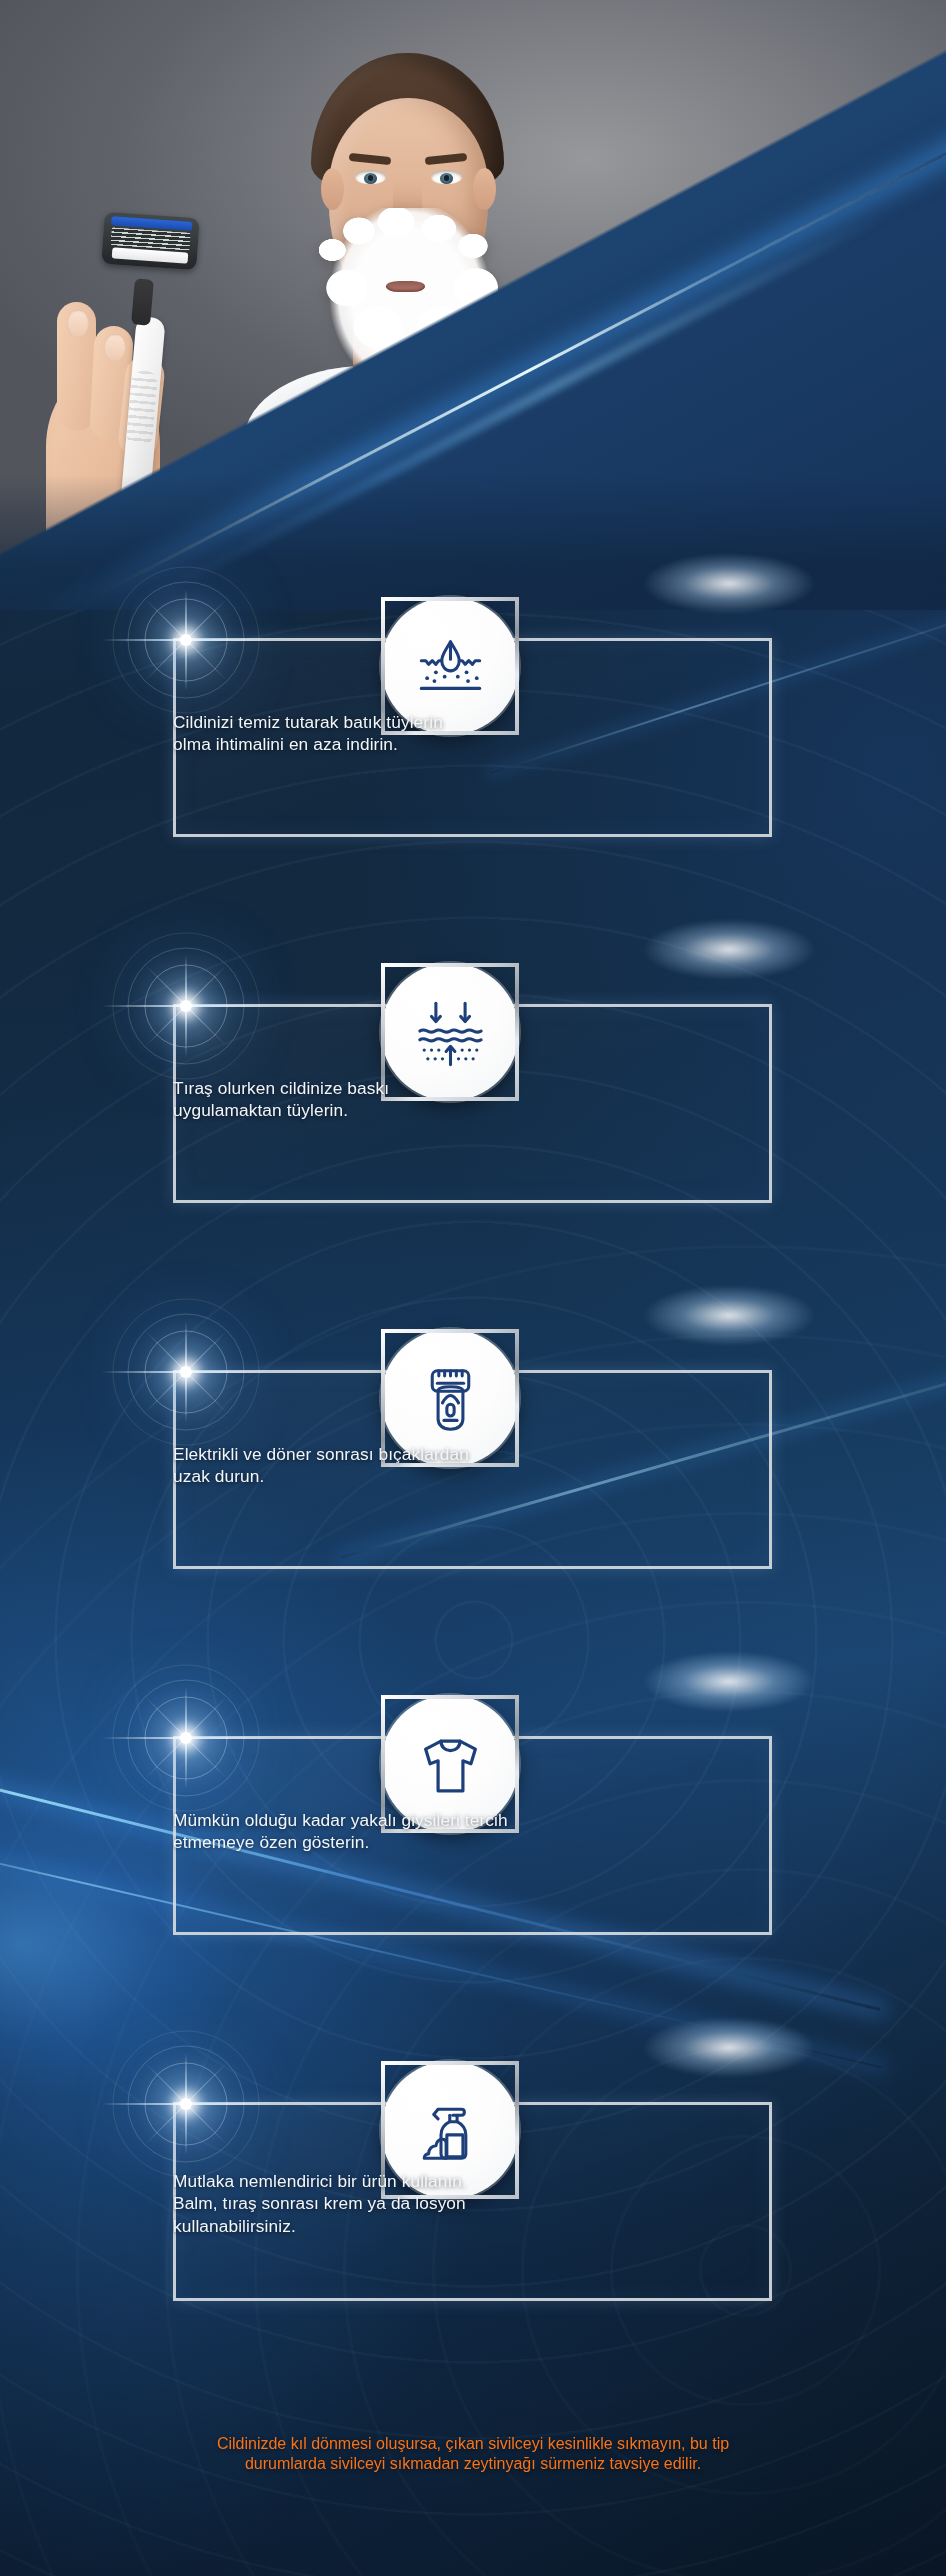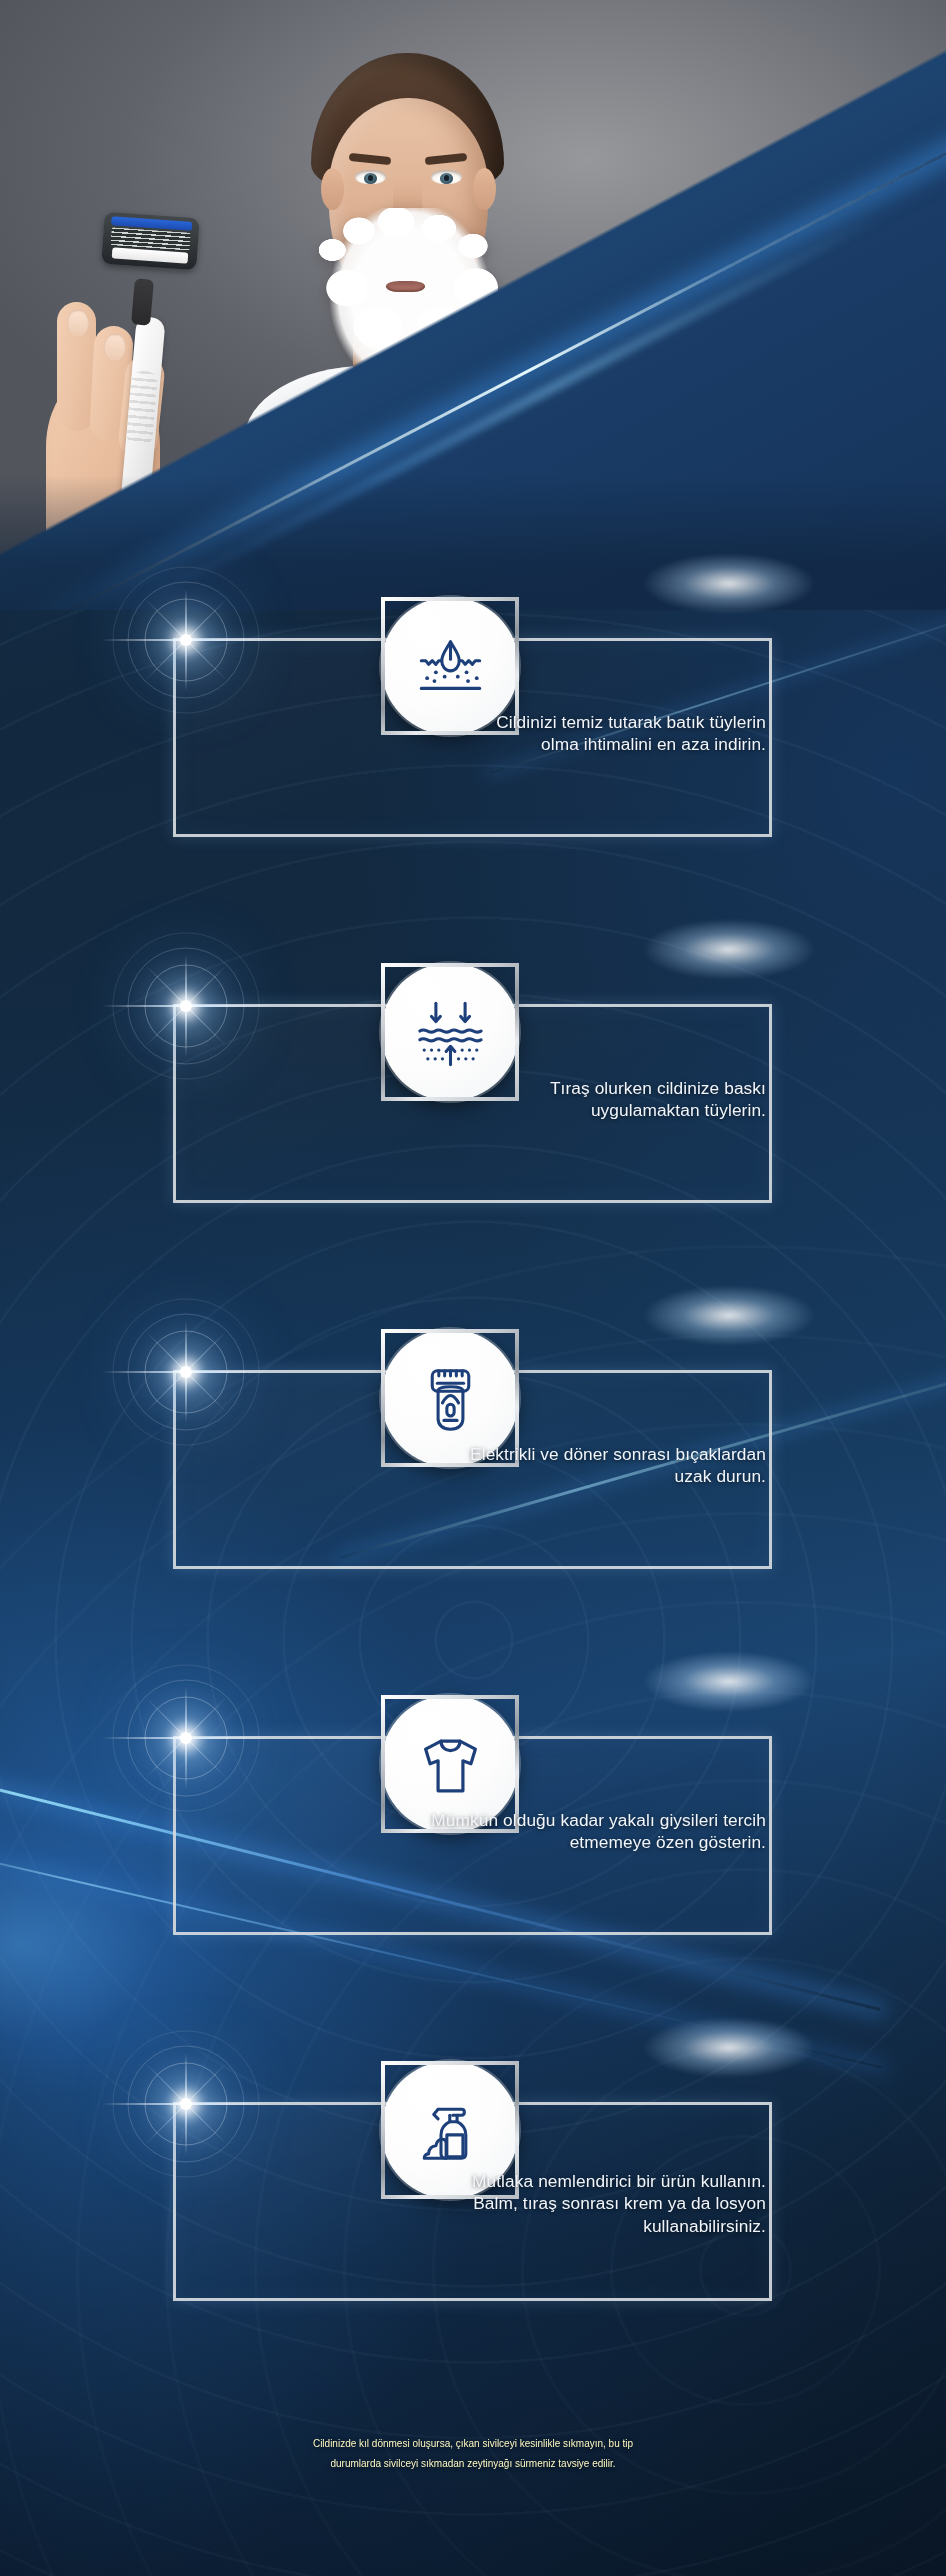--- a/index.html
+++ b/index.html
@@ -283,21 +283,21 @@
   .tip{ position:absolute; left:0; width:946px; }
   .tip-frame{
     position:absolute; left:173px; top:41px;
     width:593px; height:193px;
     border:3.4px solid rgba(214,219,224,.92);
     box-shadow:0 0 15px rgba(140,180,230,.22), inset 0 0 27px rgba(120,170,230,.06);
     background:linear-gradient(160deg, rgba(255,255,255,.03), rgba(255,255,255,0) 55%);
   }
   .tip-text{
     position:absolute; left:173px; top:114px; width:593px;
-    text-align:right;
+    text-align:left;
     color:#f2f6fb;
     font-size:17.3px;
     line-height:22.4px;
     font-weight:400;
     letter-spacing:0.1px;
     text-shadow:0 1.4px 4.7px rgba(0,0,0,.6);
     white-space:pre-line;
   }
   .tip.tall .tip-text{ top:102px;margin-top:7px; }
 
@@ -365,21 +365,21 @@
     position:absolute; left:0; top:2434px; width:946px;
     text-align:center;
   }
   .note-title{
     font-size:26px; font-weight:bold; color:#ffffff;
     letter-spacing:0.3px;
     text-shadow:0 1.4px 5.4px rgba(0,0,0,.55);
     margin-bottom:4.1px;
   }
   .note-body{
-    font-size:10px; line-height:19.7px; color:#fef9c3;
+    font-size:16px; line-height:19.7px; color:#f97316;
     padding:0 78px;
     text-shadow:0 1.4px 4.7px rgba(0,0,0,.55);
     white-space:pre-line;
   }
 </style>
 </head>
 <body>
 
 <div id="page">
 

